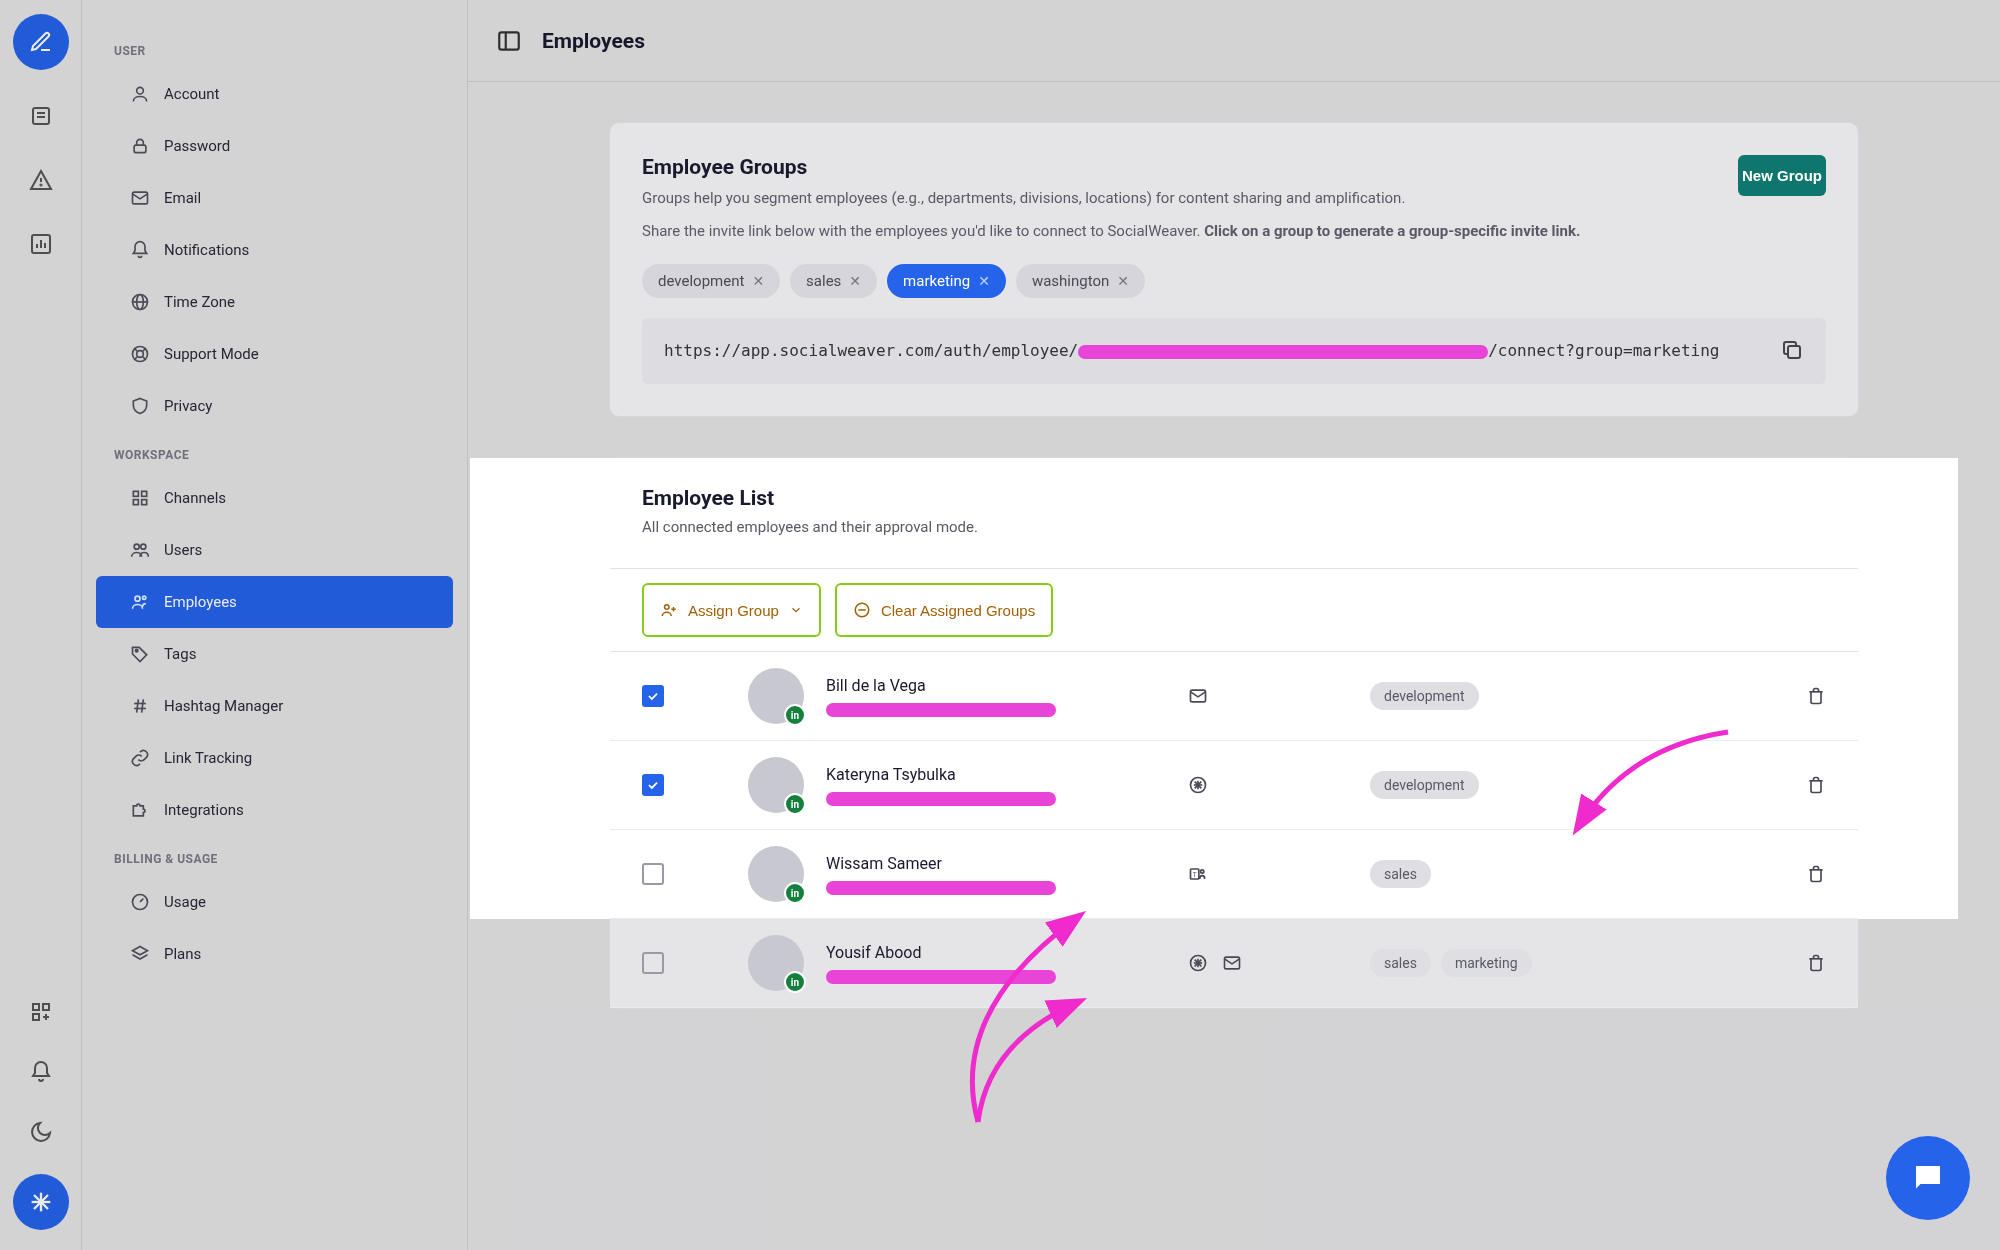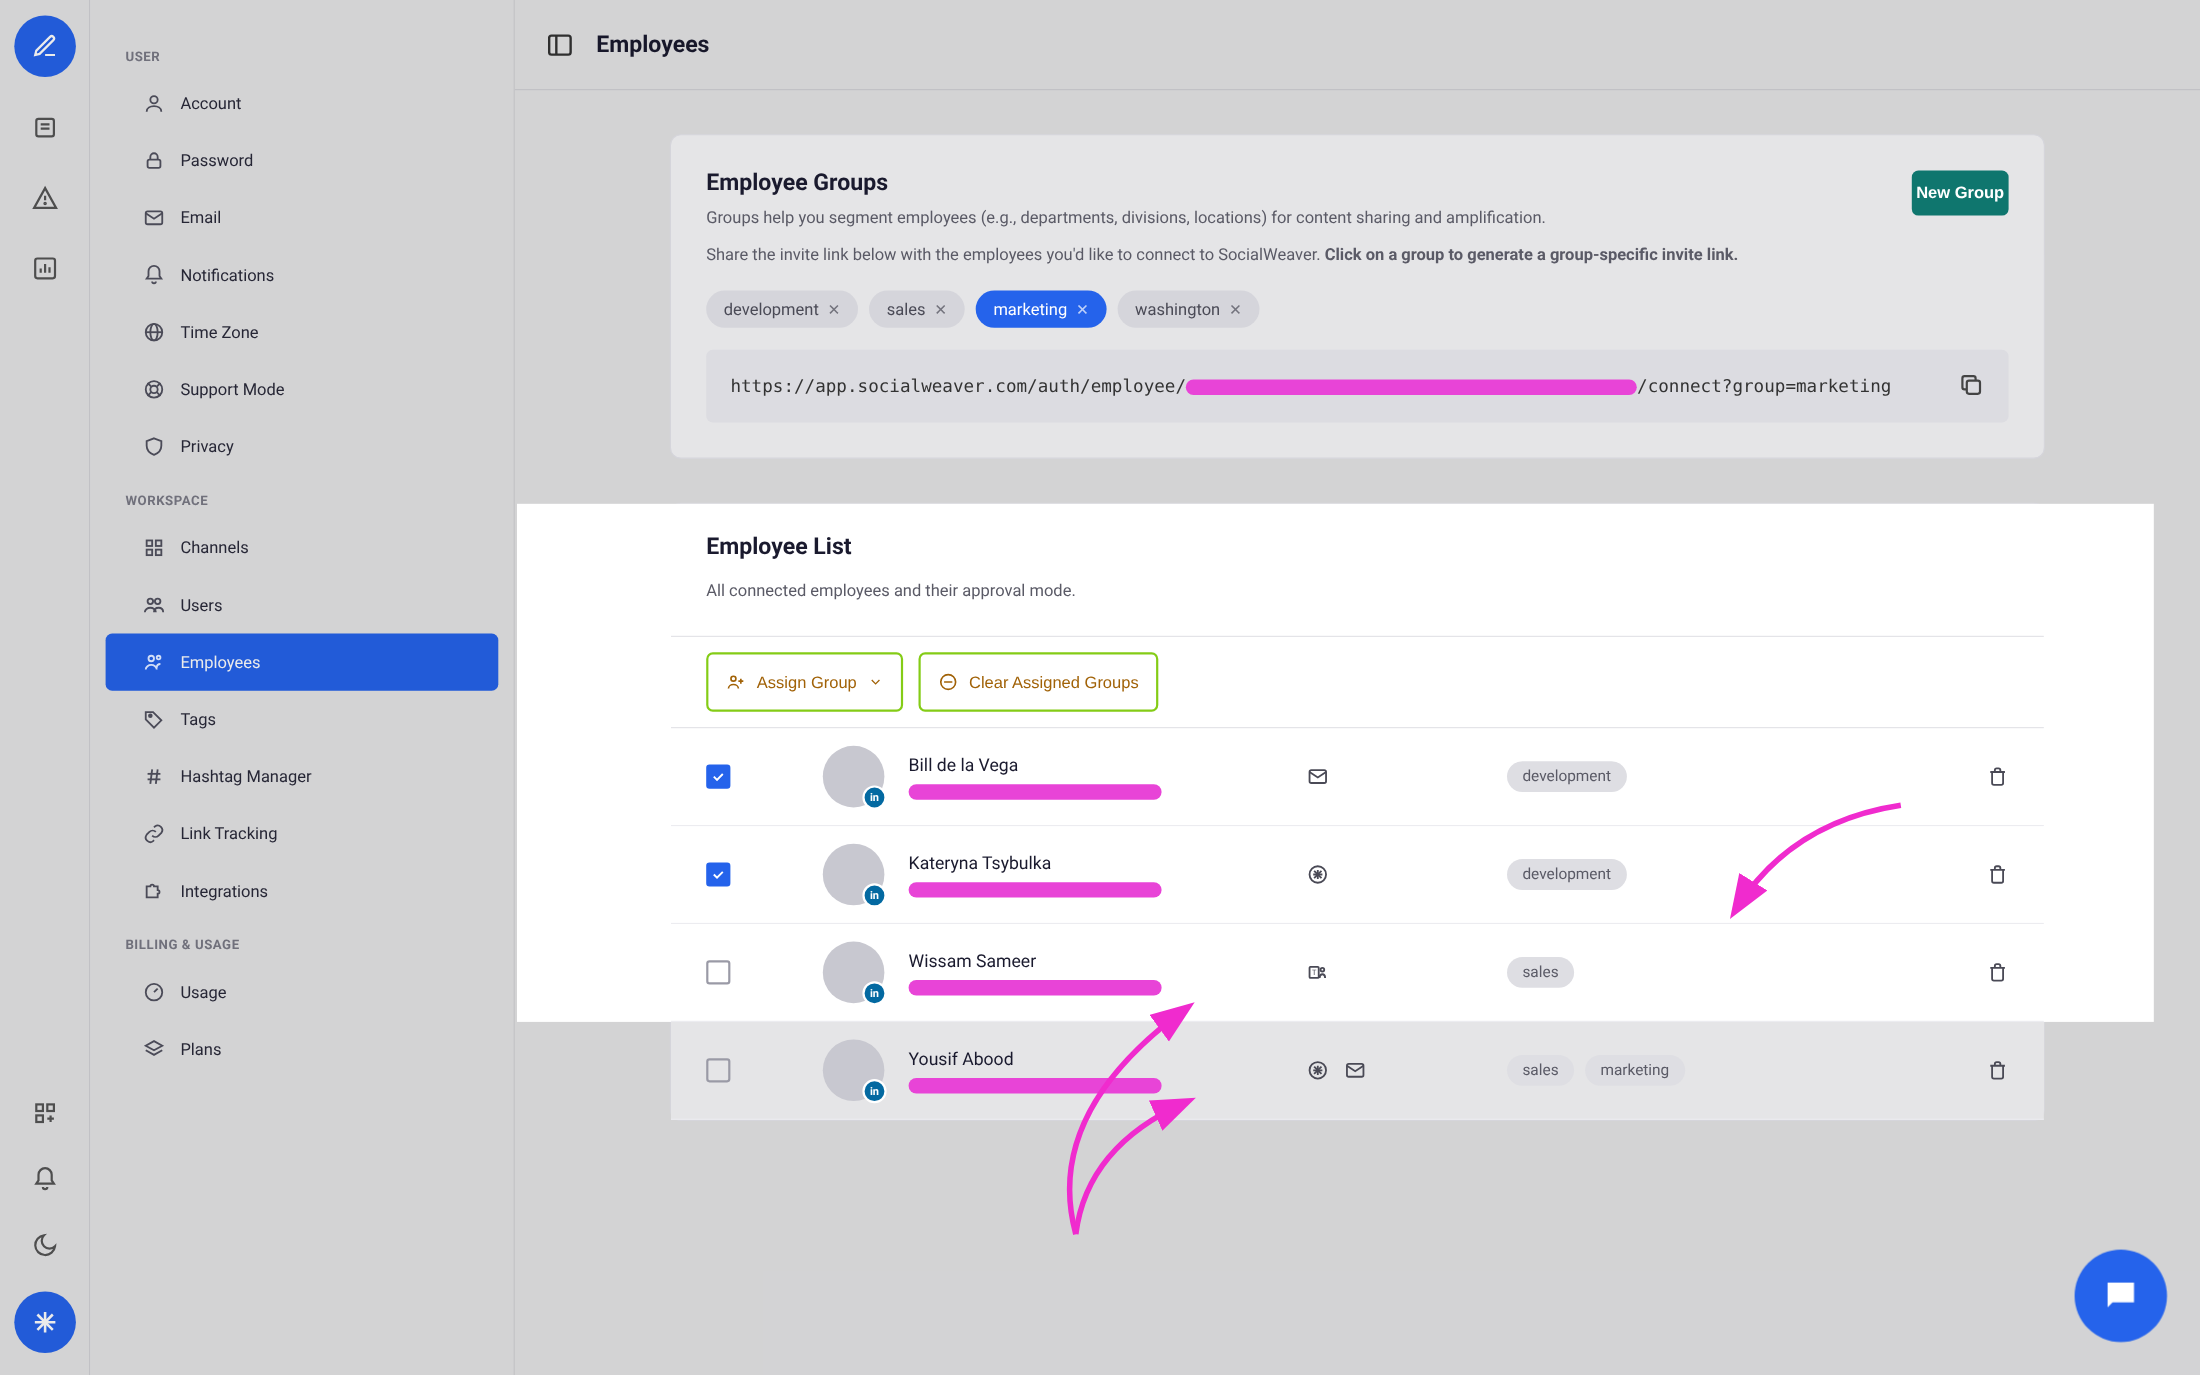--- a/index.html
+++ b/index.html
@@ -39,29 +39,29 @@
 .chip.active { background: #2563eb; color: #fff; }
 .chip .x { opacity: .7; font-size: 14px; }
 .link-box { margin-top: 20px; background: #dcdce1; border-radius: 6px; padding: 20px 22px; display: flex; align-items: flex-start; justify-content: space-between; gap: 16px; font-family: ui-monospace, Menlo, monospace; font-size: 16px; color: #333; }
 .link-box .link-text { word-break: break-all; flex: 1; line-height: 1.6; }
 .link-box .redact { display: inline-block; width: 410px; height: 14px; background: #e844d7; border-radius: 7px; vertical-align: middle; }
 
 
 .card.list { padding: 0; background: #e5e5e7; }
 .highlight-band { background: #fff; width: calc(100% + 240px); margin-left: -140px; padding-left: 140px; padding-right: 100px; }
 .list-head { padding: 28px 32px 20px; }
-.list-head h2 { margin-bottom: 16px; }
+.list-head h2 { margin-bottom: 6px; }
 .list-toolbar { border-top: 1px solid #e1e1e6; border-bottom: 1px solid #e1e1e6; padding: 14px 32px; display: flex; gap: 14px; }
 .btn-outline { display: inline-flex; align-items: center; gap: 10px; background: #fff; border: 2px solid #84cc16; border-radius: 6px; padding: 16px 16px; font-size: 15px; color: #a16207; cursor: pointer; }
 .row { display: flex; align-items: center; padding: 16px 32px; border-bottom: 1px solid #ececf0; gap: 22px; }
 .row.dim { background: #e5e5e7; }
 .row .chk { width: 22px; height: 22px; border: 2px solid #9a9aa6; border-radius: 3px; display: flex; align-items: center; justify-content: center; cursor: pointer; flex-shrink: 0; }
 .row .chk.checked { background: #2563eb; border-color: #2563eb; color: #fff; }
 .row .avatar { width: 56px; height: 56px; border-radius: 50%; background: #c8c8d0; position: relative; flex-shrink: 0; background-size: cover; background-position: center; }
-.row .avatar .liny { position: absolute; bottom: -2px; right: -2px; width: 22px; height: 22px; border-radius: 50%; background: #0369a1; color:#fff; display:flex; align-items:center; justify-content:center; font-size:10px; font-weight:700; border:2px solid #fff; }
+.row .avatar .liny { position: absolute; bottom: -2px; right: -2px; width: 22px; height: 22px; border-radius: 50%; background: #15803d; color:#fff; display:flex; align-items:center; justify-content:center; font-size:10px; font-weight:700; border:2px solid #fff; }
 .row .namecol { flex: 0 0 340px; display: flex; flex-direction: column; gap: 8px; }
 .row .namecol .nm { font-weight: 400; font-size: 16px; }
 .row .namecol .redline { width: 230px; height: 14px; background: #e844d7; border-radius: 7px; }
 .row .iconcol { width: 160px; display: flex; gap: 14px; color: #4a4a56; }
 .row .tags { flex: 1; display: flex; gap: 10px; }
 .row .tag { background: #dedee3; color: #5a5a66; padding: 6px 14px; border-radius: 999px; font-size: 14px; }
 .row .trash { color: #4a4a56; cursor: pointer; }
 
 
 .overlay { position: absolute; inset: 0; background: rgba(0,0,0,0.08); pointer-events: none; }

